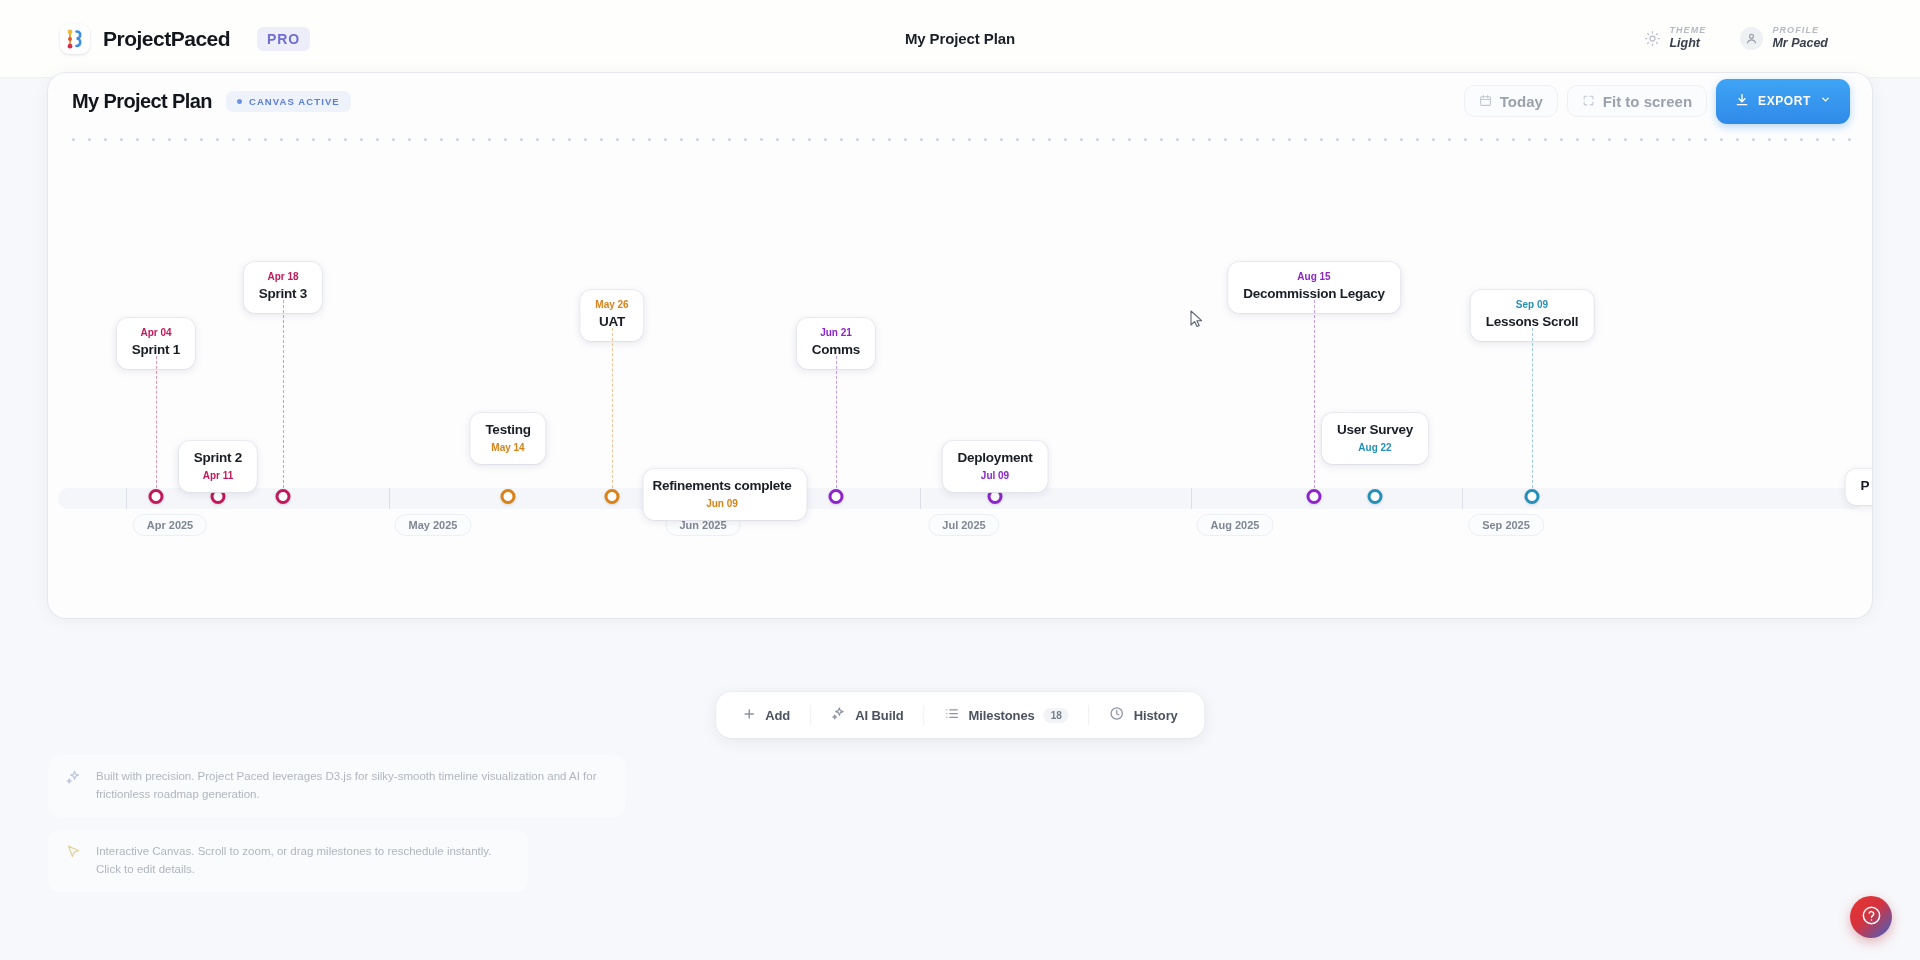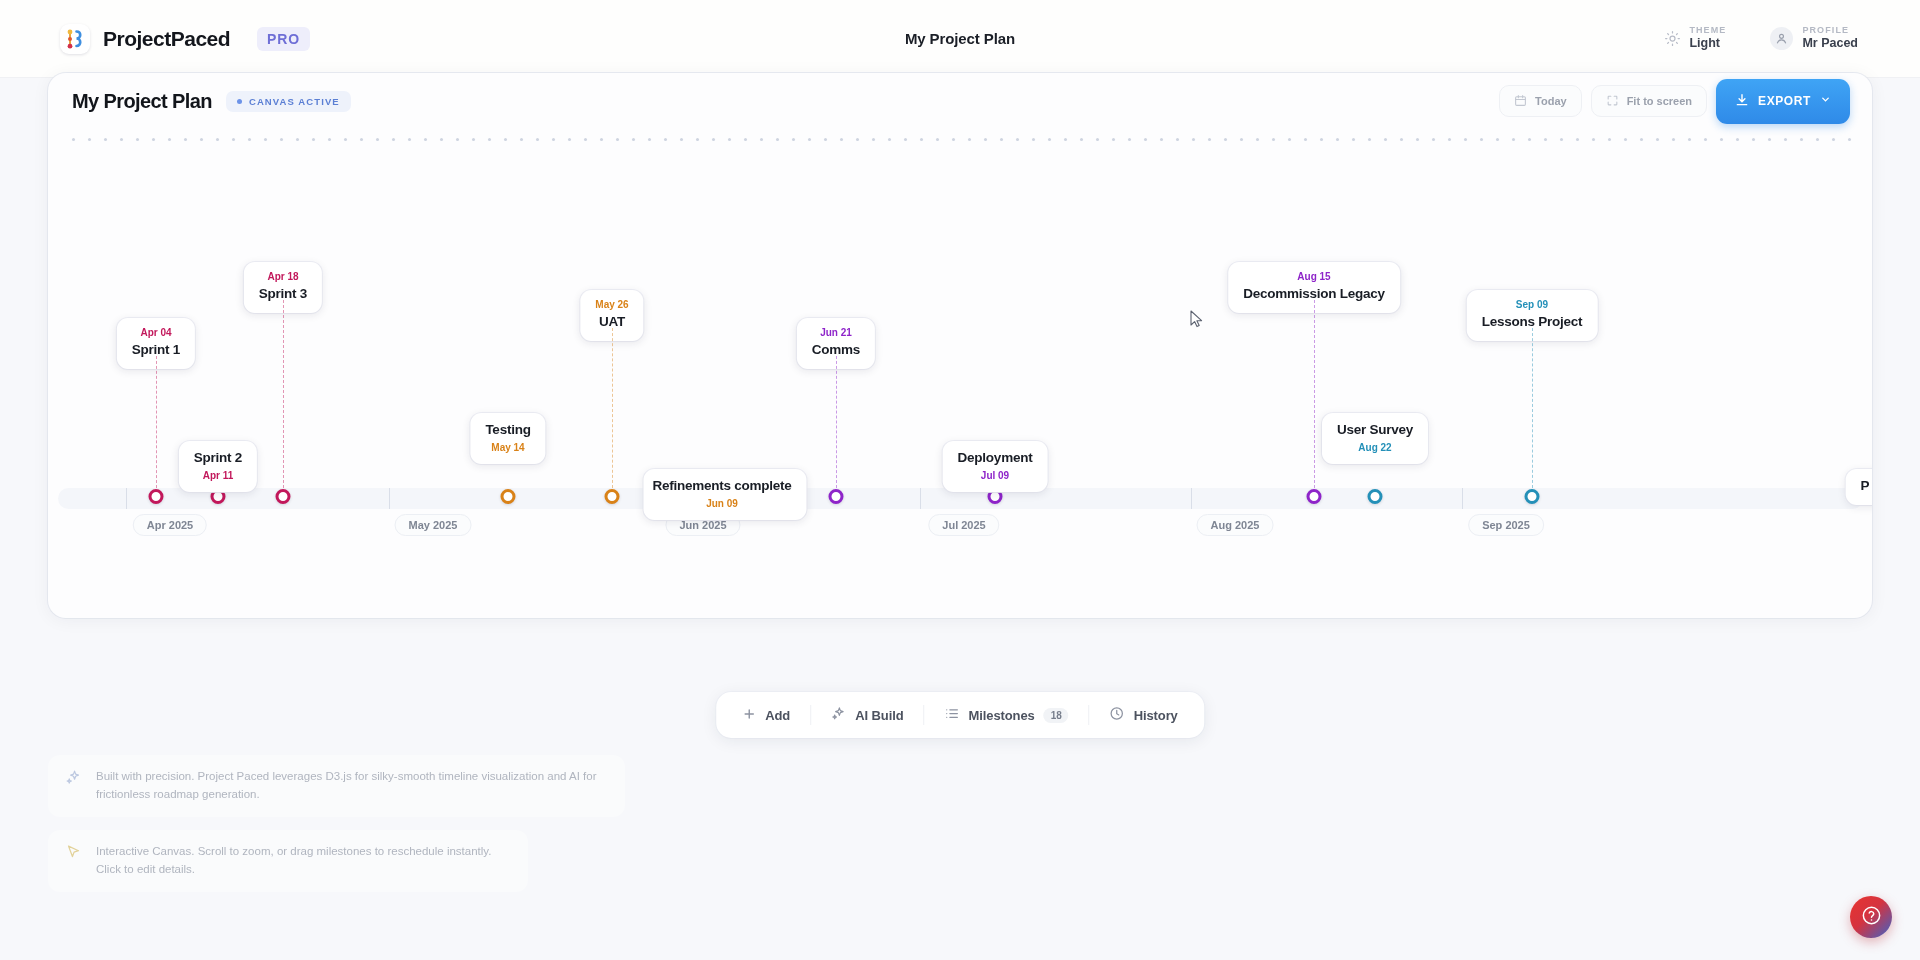--- a/index.html
+++ b/index.html
@@ -35,22 +35,22 @@
     margin-left: 14px;
     background: #eeeefb; color: #6f6fd6;
     font-size: 14px; font-weight: 700; letter-spacing: .9px;
     padding: 4px 10px; border-radius: 6px;
   }
   .appbar-title {
     position: absolute; left: 0; right: 0; text-align: center;
     font-size: 15px; font-weight: 700; color: #1b1f27; letter-spacing: -.1px;
   }
   .appbar-right {
-    margin-left: auto; margin-right: 62px;
-    display: flex; align-items: center; gap: 44px; position: relative; z-index: 2;
+    margin-left: auto; margin-right: 92px;
+    display: flex; align-items: center; gap: 34px; position: relative; z-index: 2; font-style: italic;
   }
   .meta-item { display: flex; align-items: center; gap: 9px; }
   .meta-ico { color: #b9bdc8; display: flex; }
   .meta-avatar {
     width: 23px; height: 23px; border-radius: 50%;
     background: #eef0f4; display: flex; align-items: center; justify-content: center;
     color: #9aa0ad;
   }
   .meta-kicker { font-size: 9px; font-weight: 700; letter-spacing: 1.1px; color: #b4b9c4; line-height: 1.25; }
   .meta-value  { font-size: 12.5px; font-weight: 700; color: #3a404d; line-height: 1.25; }
@@ -73,21 +73,21 @@
     margin-left: 14px; display: flex; align-items: center; gap: 7px;
     background: #eef2fb; border-radius: 7px; padding: 5px 11px;
     font-size: 9.5px; font-weight: 700; letter-spacing: 1.1px; color: #5b7fd4;
   }
   .canvas-badge .dot { width: 5px; height: 5px; border-radius: 50%; background: #6d93e8; }
   .tb-right { margin-left: auto; display: flex; align-items: center; gap: 9px; }
   .tb-btn {
     display: flex; align-items: center; gap: 8px;
     background: #fbfcfd; border: 1px solid #eef0f4; border-radius: 10px;
     height: 32px; padding: 0 14px;
-    font-size: 11px; font-weight: 600; color: #9ba1ad;
+    font-size: 15px; font-weight: 600; color: #9ba1ad;
     cursor: pointer;
   }
   .tb-btn svg { color: #c2c7d1; }
   .export-btn {
     display: flex; align-items: center; gap: 9px;
     background: linear-gradient(180deg,#3fa4f5 0%,#2f8ae8 100%);
     border: none; border-radius: 11px; height: 45px; padding: 0 19px;
     font-size: 12px; font-weight: 700; letter-spacing: .6px; color: #fff;
     box-shadow: 0 3px 9px rgba(47,138,232,.33); cursor: pointer;
   }
@@ -441,21 +441,21 @@
         <div class="connector" style="border-left-color: rgb(142, 36, 201); opacity: 0.45; left: 1266px; top: 171px; height: 188px;"></div>
         <div class="node" style="left: 1327px; border-color: rgb(36, 144, 184);"></div>
         <div class="ms-card" style="left: 1327px; top: 284px;">
           <div class="ms-label">User Survey</div>
           <div class="ms-date" style="color: rgb(36, 144, 184);">Aug 22</div>
         </div>
         <div class="connector" style="border-left-color: rgb(36, 144, 184); opacity: 0.45; left: 1327px; top: 380px;"></div>
         <div class="node" style="left: 1484px; border-color: rgb(36, 144, 184);"></div>
         <div class="ms-card" style="left: 1484px; top: 161px;">
           <div class="ms-date" style="color: rgb(36, 144, 184);">Sep 09</div>
-          <div class="ms-label">Lessons Project</div>
+          <div class="ms-label">Lessons Scroll</div>
         </div>
         <div class="connector" style="border-left-color: rgb(36, 144, 184); opacity: 0.45; left: 1484px; top: 199px; height: 160px;"></div>
       </div>
 
     <div class="ms-card" style="left:1817px; top:340px; padding:7px 15px 9px;">
       <div class="ms-label">P</div>
     </div>
   </div>
 
 </div>

